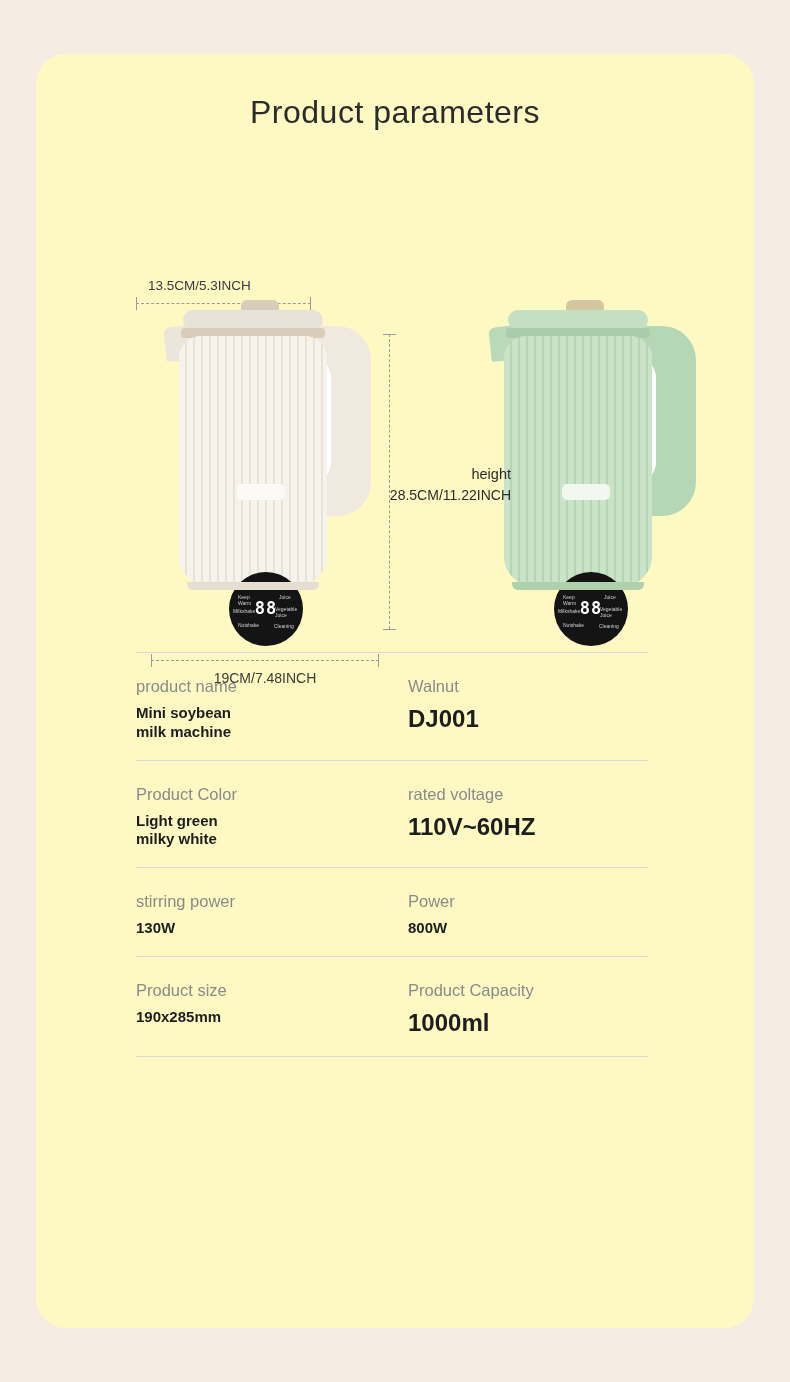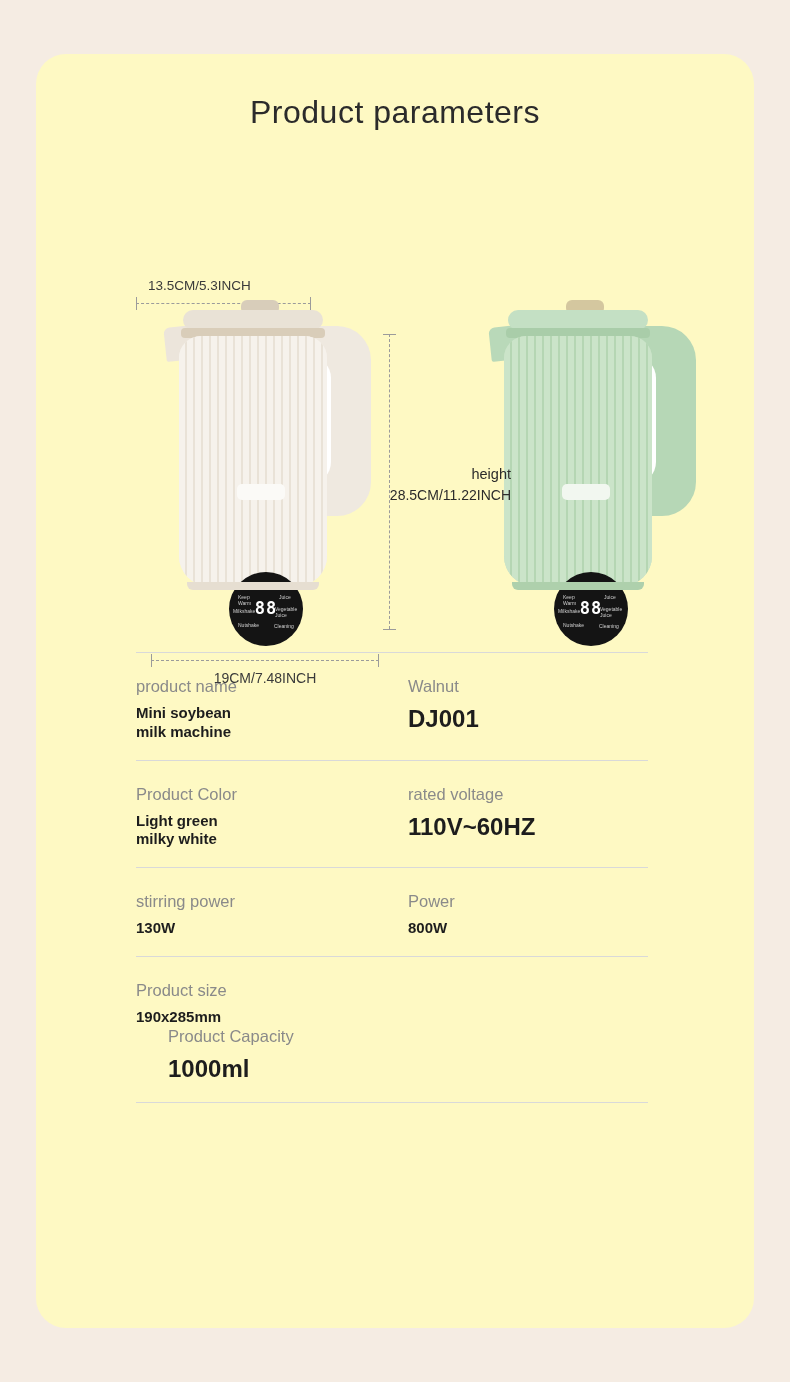--- a/index.html
+++ b/index.html
@@ -221,21 +221,21 @@
     left: 100px;
     top: 580px;
     width: 512px;
     margin-top: 18px;
   }
   .spec-row {
     display: flex;
     border-top: 1px solid #d9d9d9;
     padding: 24px 0 18px 0;
   }
-  .spec-row:last-child { border-bottom: 1px solid #d9d9d9; flex-direction: column; }
+  .spec-row:last-child { border-bottom: 1px solid #d9d9d9; }
   .spec-cell { width: 50%; }
   .spec-cell.right { padding-left: 32px; }
   .spec-label {
     font-size: 16.5px;
     color: #8a8a8a;
     margin-bottom: 8px;
   }
   .spec-value {
     font-size: 15px;
     color: #1d1d1d;

